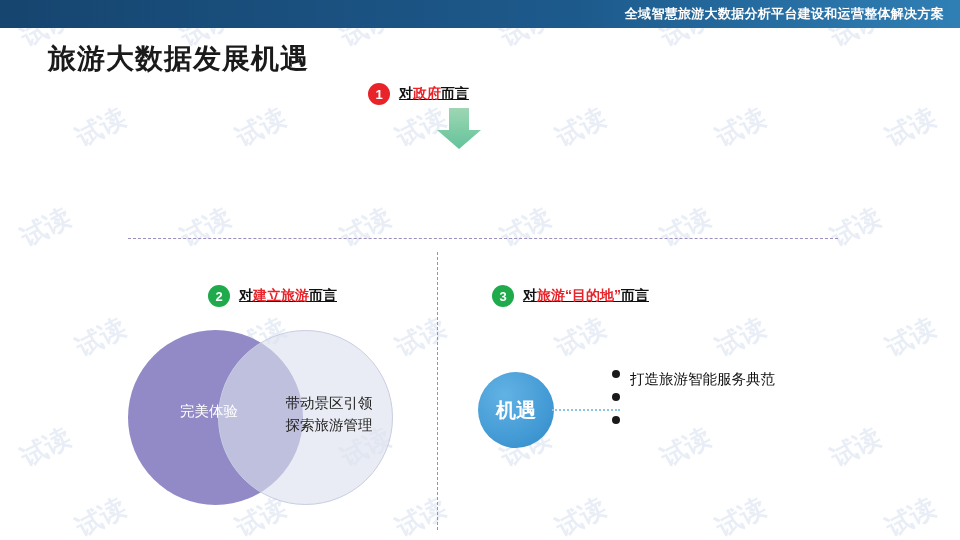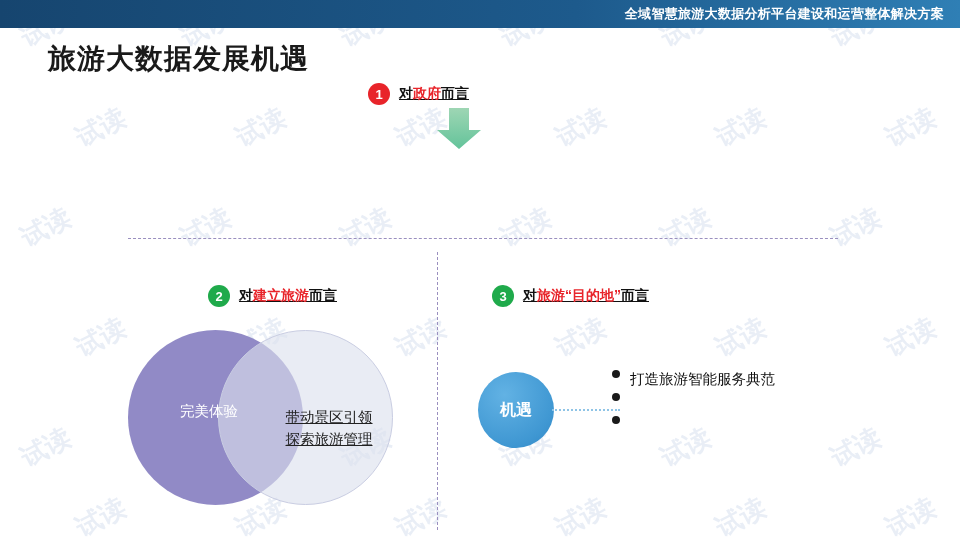--- a/index.html
+++ b/index.html
@@ -129,35 +129,34 @@
     position: absolute;
     text-align: center;
     line-height: 22px;
     font-size: 14.5px;
   }
   .venn-a {
     left: 30px; top: 70px; width: 122px;
     color: #ffffff;
   }
   .venn-b {
-    left: 150px; top: 76px; width: 122px;
+    left: 150px; top: 62px; width: 122px;
     color: #222222;
-    text-decoration: underline;
   }
 
   
   .opp-circle {
     position: absolute;
     left: 478px; top: 372px;
     width: 76px; height: 76px;
     border-radius: 50%;
     background: #4a9fd8;
     background: radial-gradient(circle at 35% 30%, #62b2e4 0%, #3f97d2 70%, #2f86c4 100%);
     color: #ffffff;
-    font-size: 16px;
+    font-size: 20px;
     font-weight: bold;
     display: flex;
     align-items: center;
     justify-content: center;
   }
   .dot-line {
     position: absolute;
     left: 552px; top: 409px;
     width: 68px;
     border-top: 2px dotted #8fc4e6;

